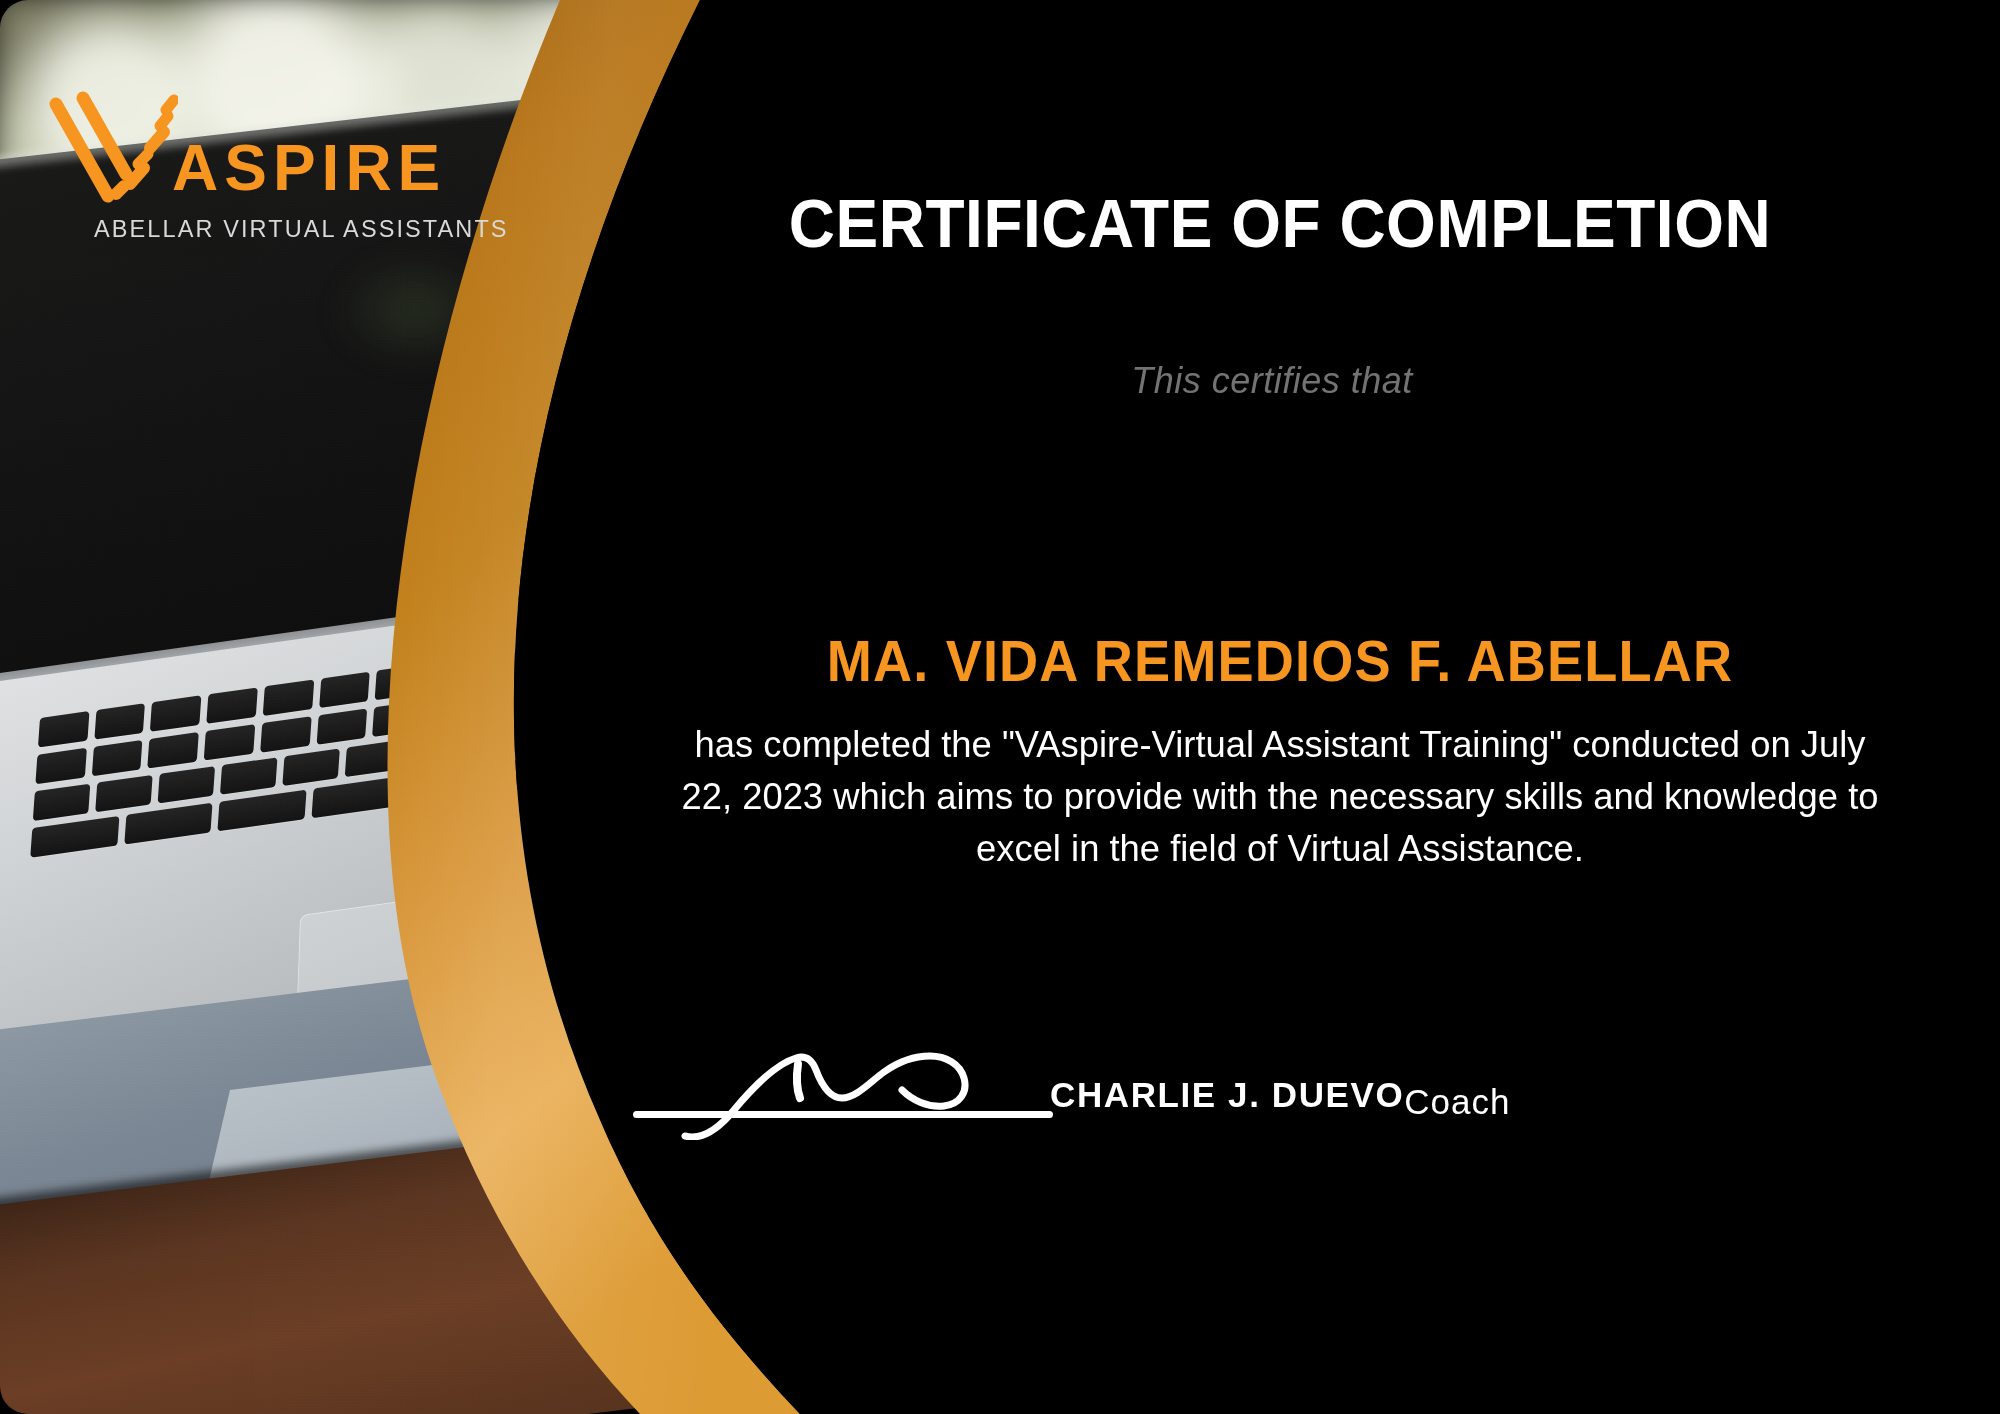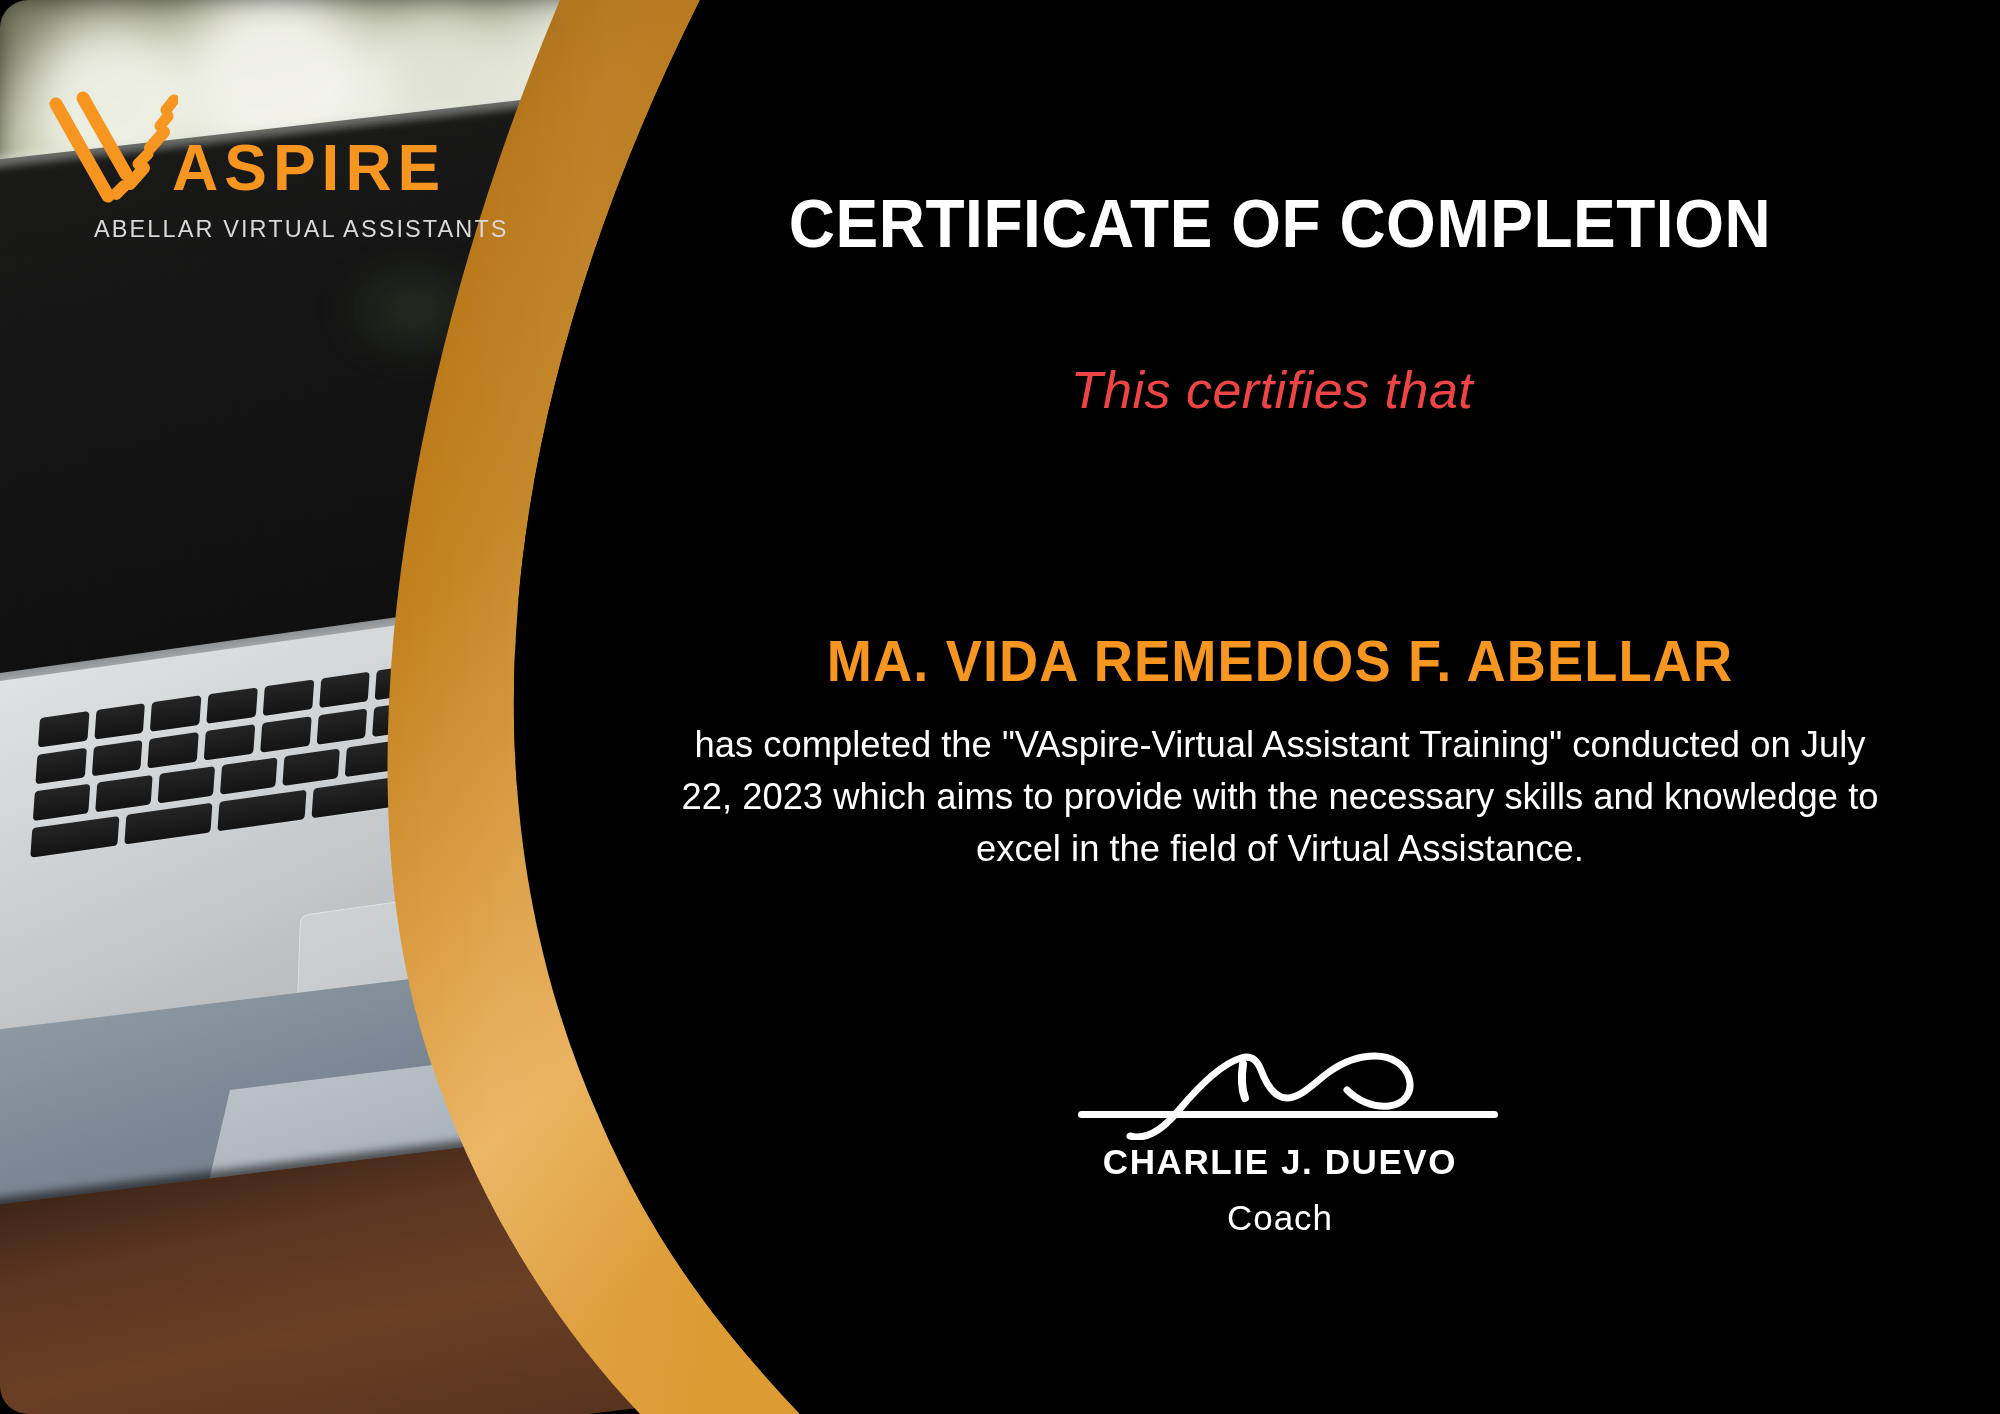--- a/index.html
+++ b/index.html
@@ -238,22 +238,22 @@
     transform: scaleX(0.94);
     white-space: nowrap;
   }
   .certifies {
     position: absolute;
     top: 360px;
     left: 0; right: 16px;
     font-family: "Liberation Sans", sans-serif;
     font-style: italic;
     font-weight: 400;
-    font-size: 52px;
-    color: #ef4444;
+    font-size: 36px;
+    color: #737373;
     letter-spacing: 0.5px;
   }
   .recipient {
     position: absolute;
     top: 628px;
     left: 0; right: 0;
     font-family: "Liberation Sans Narrow", "Liberation Sans", sans-serif;
     font-weight: 700;
     font-size: 57px;
     letter-spacing: 1.2px;
@@ -273,21 +273,21 @@
     padding: 0 36px;
     transform: scaleX(0.97);
   }
 
   
   .signature-block {
     position: absolute;
     top: 1048px;
     left: 0; right: 0;
     display: flex;
-    flex-direction: column;
+    flex-direction: row;
     align-items: center;
   }
   .sig-area {
     position: relative;
     width: 430px;
     height: 92px;
   }
   .sig-mark {
     position: absolute;
     left: 10px;

